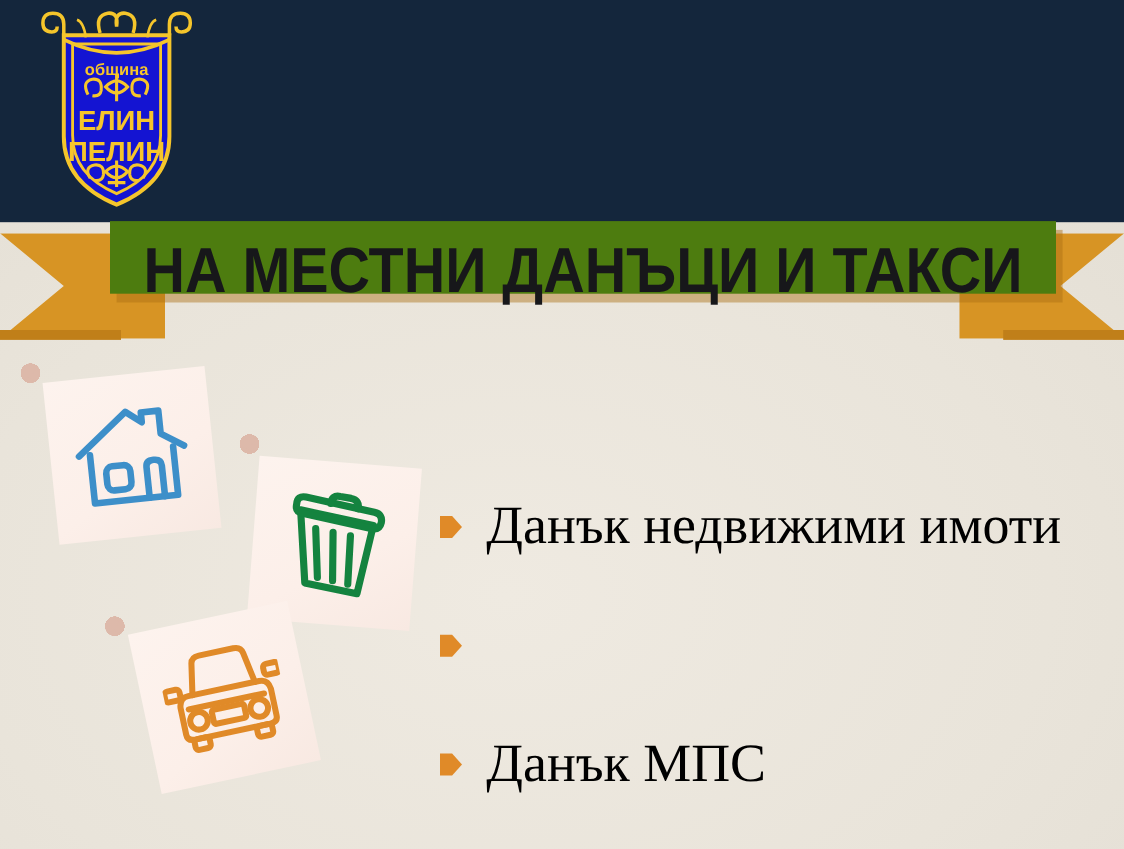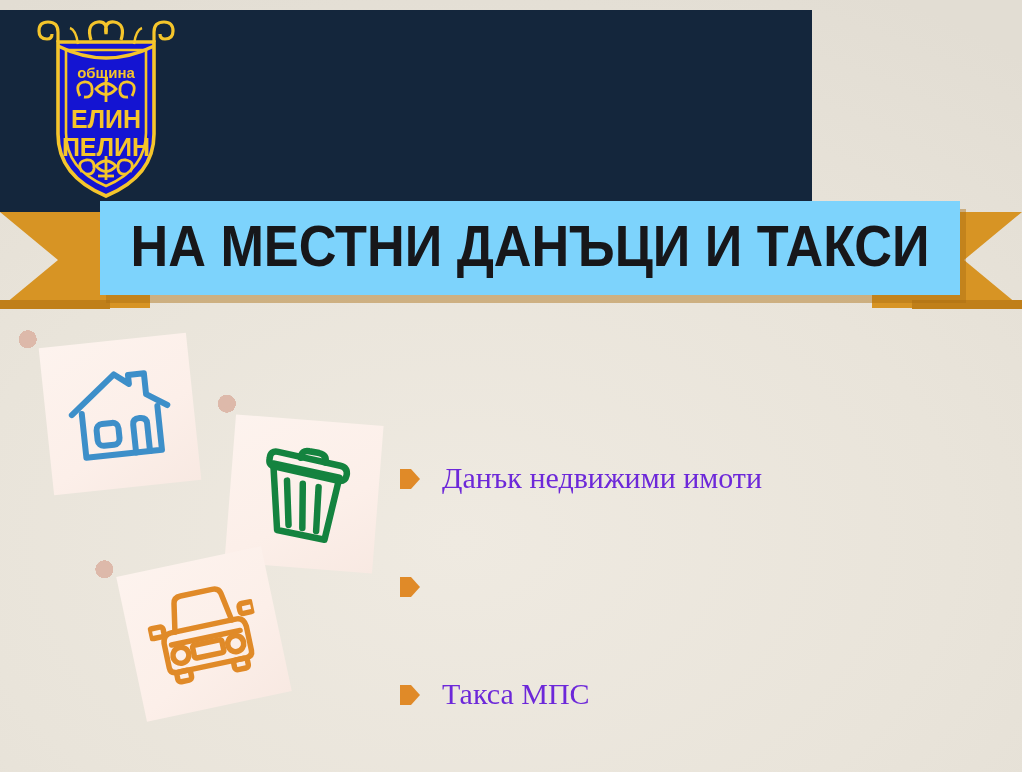--- a/index.html
+++ b/index.html
@@ -24,25 +24,24 @@
     position: absolute;
     left: 0; top: 0; right: 0; bottom: 0;
     background:
       radial-gradient(ellipse 900px 620px at 45% 70%, #efeae1 0%, #e9e4da 55%, #e2ddd3 100%);
   }
 
   
   .header {
     position: absolute;
     left: 0; top: 0;
-    width: 812px;
+    width: 1022px;
     height: 202px;
     background: #14263c;
     overflow: hidden;
-    margin-top: 10px;
   }
 
   .crest {
     position: absolute;
     left: 36px;
     top: 6px;
     width: 140px;
     height: 186px;
   }
   .crest svg { display: block; width: 140px; height: 186px; }
@@ -98,22 +97,22 @@
     background: #c07f19;
   }
   .ribbon-shadow-l { left: 0; }
   .ribbon-shadow-r { right: 0; }
 
   .ribbon-center {
     position: absolute;
     left: 100px;
     top: 5px;
     width: 860px;
-    height: 94px;
-    background: #7dd3fc;
+    height: 66px;
+    background: #4d7c0f;
     box-shadow: 6px 8px 0 rgba(170,110,20,0.45);
   }
   .ribbon-text {
     position: absolute;
     left: 0;
     top: 0;
     width: 860px;
     height: 90px;
     display: flex;
     align-items: center;
@@ -179,23 +178,23 @@
   .bullet {
     flex: 0 0 auto;
     width: 20px;
     height: 22px;
     margin-right: 22px;
     margin-top: 2px;
   }
   .bullet svg { display: block; }
   .list-label {
     font-family: "Liberation Serif", serif;
-    font-size: 30px;
+    font-size: 49px;
     line-height: 48px;
-    color: #6d28d9;
+    color: #000000;
     white-space: nowrap;
   }
 </style>
 </head>
 <body>
 
 <div id="poster">
 
   <div class="bg-wash"></div>
 
@@ -471,18 +470,18 @@
         </svg>
       </span>
     </div>
 
     <div class="list-item">
       <span class="bullet">
         <svg width="20" height="22" viewBox="0 0 20 22" xmlns="http://www.w3.org/2000/svg">
           <path d="M0 1 L11 1 L20 11 L11 21 L0 21 Z" fill="#e08a28"></path>
         </svg>
       </span>
-      <span class="list-label">Такса МПС</span>
+      <span class="list-label">Данък МПС</span>
     </div>
 
   </div>
 
 </div>
 
 </body></html>

